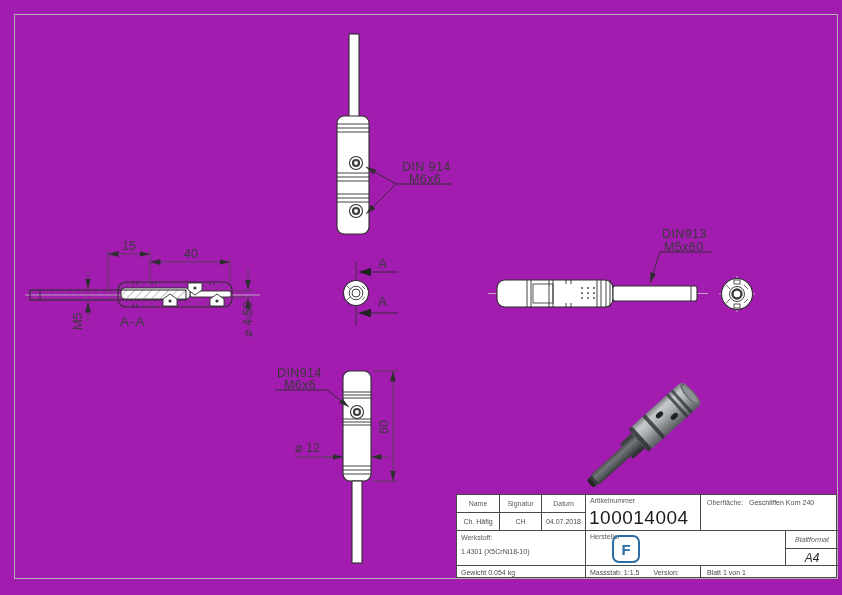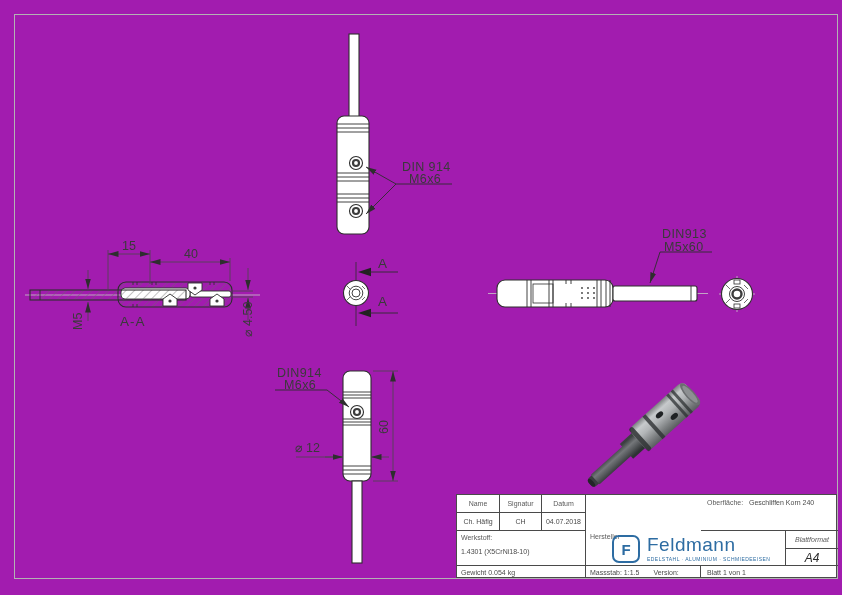--- a/index.html
+++ b/index.html
@@ -280,39 +280,39 @@
   <div id="titleblock">
 
     <div class="cell br bb ctr lbl" style="left:0;top:0;width:43px;height:18px;">Name</div>
     <div class="cell br bb ctr lbl" style="left:43px;top:0;width:42px;height:18px;">Signatur</div>
     <div class="cell br bb ctr lbl" style="left:85px;top:0;width:44px;height:18px;">Datum</div>
 
     <div class="cell br bb ctr" style="left:0;top:18px;width:43px;height:18px;">Ch. Häfig</div>
     <div class="cell br bb ctr" style="left:43px;top:18px;width:42px;height:18px;">CH</div>
     <div class="cell br bb ctr" style="left:85px;top:18px;width:44px;height:18px;">04.07.2018</div>
 
+    <div class="cell br bb" style="left:129px;top:0;width:115px;height:36px;">
+      <div class="lbl" style="position:absolute;left:4px;top:2px;">Artikelnummer</div>
+      <div class="artnum" style="position:absolute;left:3px;top:13px;">100014004</div>
+    </div>
 
     <div class="cell bb" style="left:244px;top:0;width:137px;height:36px;">
       <span class="lbl" style="position:absolute;left:6px;top:4px;">Oberfläche:</span>
       <span style="position:absolute;left:48px;top:4px;">Geschliffen Korn 240</span>
     </div>
 
     <div class="cell br bb" style="left:0;top:36px;width:129px;height:35px;">
       <div class="lbl" style="position:absolute;left:4px;top:3px;">Werkstoff:</div>
       <div style="position:absolute;left:4px;top:17px;">1.4301 (X5CrNi18-10)</div>
     </div>
 
     <div class="cell br bb" style="left:129px;top:36px;width:200px;height:35px;">
       <div class="lbl" style="position:absolute;left:4px;top:2px;">Hersteller</div>
       <div class="logo-row">
         <div class="logo-badge">F</div>
-        <div>
-          <div class="logo-word">Feldmann</div>
-          <div class="logo-tag">EDELSTAHL · ALUMINIUM · SCHMIEDEEISEN</div>
-        </div>
       </div>
     </div>
 
     <div class="cell bb" style="left:329px;top:36px;width:52px;height:35px;font-style:italic;">
       <div class="ctr lbl" style="position:absolute;left:0;top:0;width:100%;height:18px;border-bottom:1px solid #4a4a4a;box-sizing:border-box;">Blattformat</div>
       <div class="ctr a4" style="position:absolute;left:0;top:18px;width:100%;height:17px;">A4</div>
     </div>
 
     <div class="cell br" style="left:0;top:71px;width:129px;height:12px;display:flex;align-items:center;padding-left:4px;">Gewicht 0.054 kg</div>
     <div class="cell br" style="left:129px;top:71px;width:115px;height:12px;display:flex;align-items:center;padding-left:4px;gap:14px;">

